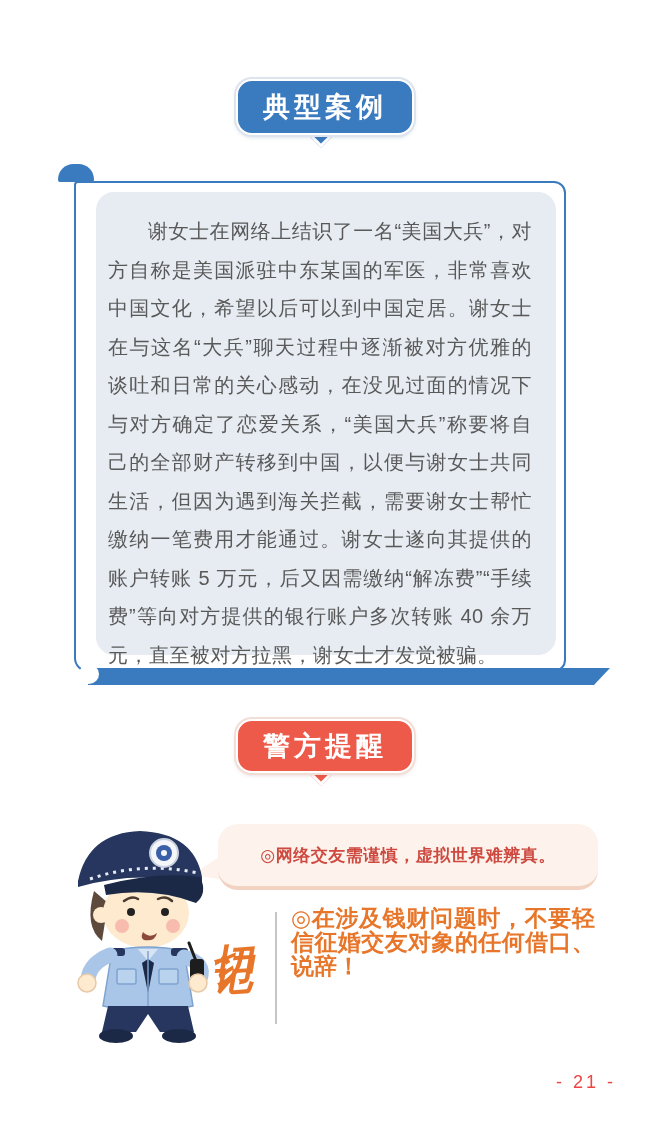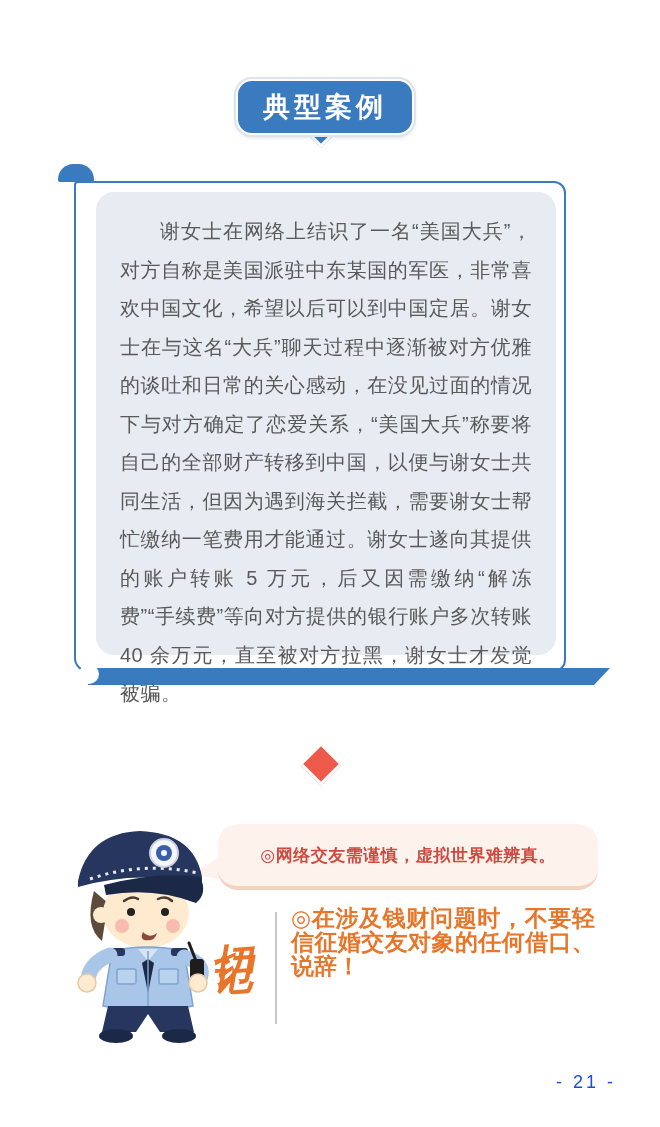--- a/index.html
+++ b/index.html
@@ -24,62 +24,65 @@
   .scroll-curl{position:absolute;left:58px;top:151px;width:36px;height:18px;
                background:#3a7abf;border-radius:18px 18px 3px 3px;z-index:1;}
   .scroll-outline{position:absolute;left:74px;top:168px;width:488px;height:487px;
                   background:#ffffff;border:2px solid #3a7abf;border-radius:4px 12px 12px 14px;z-index:1;}
   .scroll-bar{position:absolute;left:88px;top:655px;width:522px;height:17px;background:#3a7abf;
               clip-path:polygon(0 0,100% 0,calc(100% - 16px) 100%,0 100%);z-index:2;}
   .scroll-notch{position:absolute;left:79px;top:651px;width:20px;height:20px;background:#ffffff;
                 border-radius:50%;z-index:3;}
   .panel-inner{position:absolute;left:96px;top:179px;width:460px;height:463px;
                background:#e7ecf3;border-radius:18px;z-index:2;box-sizing:border-box;
-               padding:20px 24px 0 24px;}
+               padding:20px 24px 0 12px;}
   .case-text{font-size:20px;line-height:38.5px;color:#595959;text-indent:2em;
              text-align:justify;letter-spacing:0.5px;}
 
   
   .mascot{position:absolute;left:46px;top:798px;width:178px;height:232px;z-index:2;}
   .bubble{position:absolute;left:218px;top:811px;width:380px;height:66px;background:#fdf3ec;
           border-radius:20px;border-bottom:4px solid #f2d3c1;z-index:2;
           display:flex;align-items:center;justify-content:center;box-sizing:border-box;}
   .bubble-text{color:#ce4a40;font-size:17px;font-weight:600;white-space:nowrap;letter-spacing:0.5px;}
   .bubble-tail{position:absolute;left:192px;top:839px;width:34px;height:28px;background:#fdf3ec;
                clip-path:polygon(100% 0,0 82%,100% 100%);z-index:1;}
   .remember-label{position:absolute;left:200px;top:896px;writing-mode:vertical-rl;text-orientation:upright;
                   font-family:"Liberation Serif","DejaVu Serif",serif;font-style:italic;font-weight:bold;
                   font-size:42px;color:#e8762a;letter-spacing:10px;transform:rotate(-4deg);z-index:2;}
   .remember-divider{position:absolute;left:275px;top:899px;width:2px;height:112px;background:#c6c6c6;z-index:2;}
   .warning-text{position:absolute;left:291px;top:893px;width:304px;font-size:23px;font-weight:bold;
                 color:#e8762a;line-height:24px;text-align:justify;z-index:2;}
 
   
   .page-number{position:absolute;left:538px;top:1059px;width:96px;text-align:center;
-               color:#1d4ed8;font-size:18px;letter-spacing:3px;}
+               color:#ef4444;font-size:18px;letter-spacing:3px;}
 </style>
 </head>
 <body>
 
 <div class="page">
 
   <div class="badge-tail tail-blue"></div>
   <div class="badge badge-blue">
     <span>典型案例</span>
   </div>
 
   <div class="scroll-curl"></div>
   <div class="scroll-outline"></div>
   <div class="scroll-notch"></div>
   <div class="scroll-bar"></div>
   <div class="panel-inner">
     <p class="case-text" style="margin:0">谢女士在网络上结识了一名“美国大兵”，对方自称是美国派驻中东某国的军医，非常喜欢中国文化，希望以后可以到中国定居。谢女士在与这名“大兵”聊天过程中逐渐被对方优雅的谈吐和日常的关心感动，在没见过面的情况下与对方确定了恋爱关系，“美国大兵”称要将自己的全部财产转移到中国，以便与谢女士共同生活，但因为遇到海关拦截，需要谢女士帮忙缴纳一笔费用才能通过。谢女士遂向其提供的账户转账 5 万元，后又因需缴纳“解冻费”“手续费”等向对方提供的银行账户多次转账 40 余万元，直至被对方拉黑，谢女士才发觉被骗。</p>
   </div>
 
   <div class="badge-tail tail-red"></div>
+  <div class="badge badge-red">
+    <span>警方提醒</span>
+  </div>
 
   <svg class="mascot" viewBox="0 0 178 232" xmlns="http://www.w3.org/2000/svg">
 
     <path d="M48 80 Q38 116 56 130 L62 92 Z" fill="#5d4a3c"></path>
 
     <ellipse cx="100" cy="102" rx="43" ry="35" fill="#fdeacf"></ellipse>
     <circle cx="55" cy="104" r="8" fill="#fdeacf"></circle>
 
     <path d="M32 70 Q42 22 94 20 Q148 22 156 66 L156 74 Q94 58 32 76 Z" fill="#26365e"></path>
     <path d="M58 74 Q112 60 154 66 Q162 82 150 92 Q108 76 60 84 Z" fill="#1b2947"></path>

